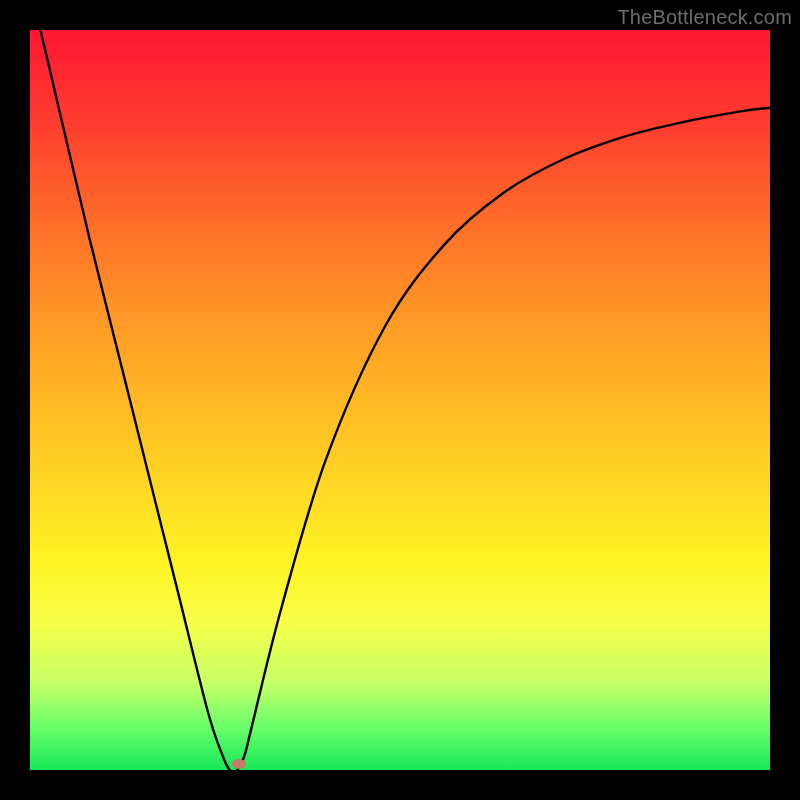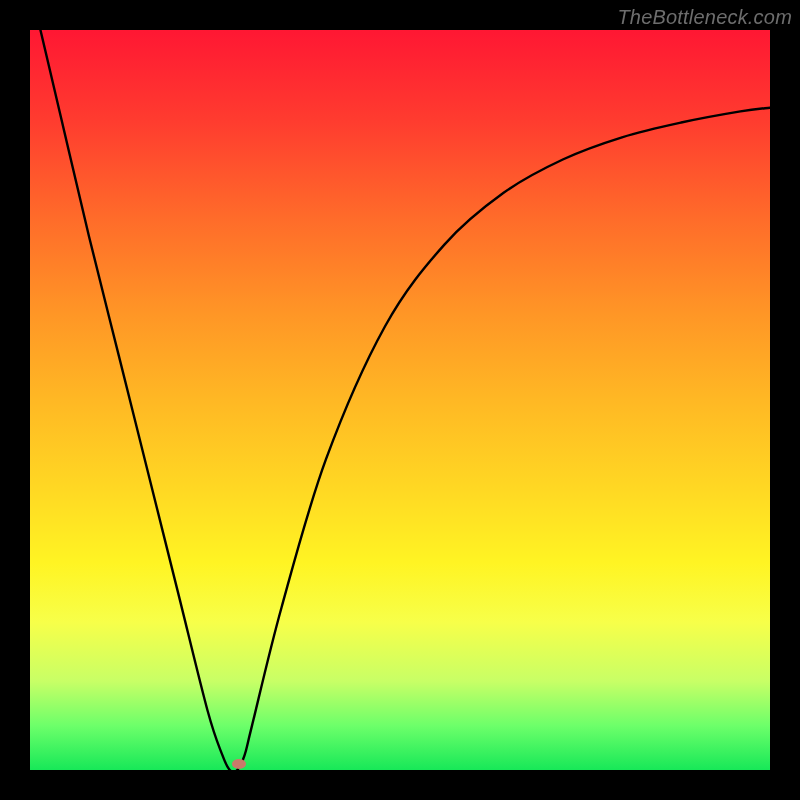--- a/index.html
+++ b/index.html
@@ -41,21 +41,20 @@
   }
   .watermark {
     position: absolute;
     top: 6px;
     right: 8px;
     color: #6d6d6d;
     font-size: 20px;
     font-weight: 400;
     letter-spacing: 0.2px;
     user-select: none;
-    font-style: italic;
   }
   svg.curve {
     position: absolute;
     left: 0;
     top: 0;
     width: 740px;
     height: 740px;
   }
   .marker {
     position: absolute;

